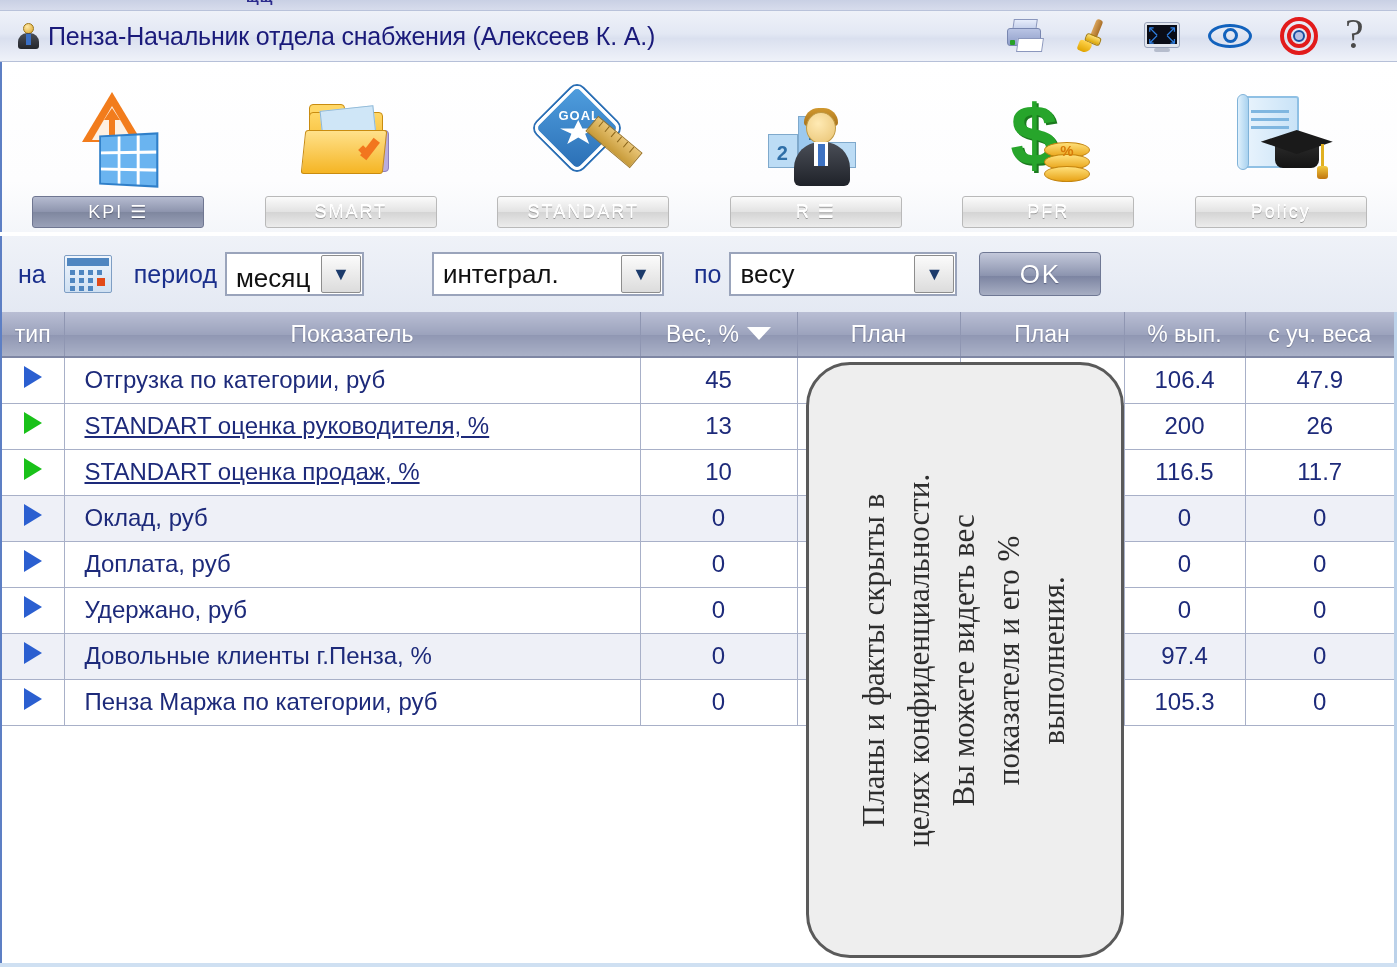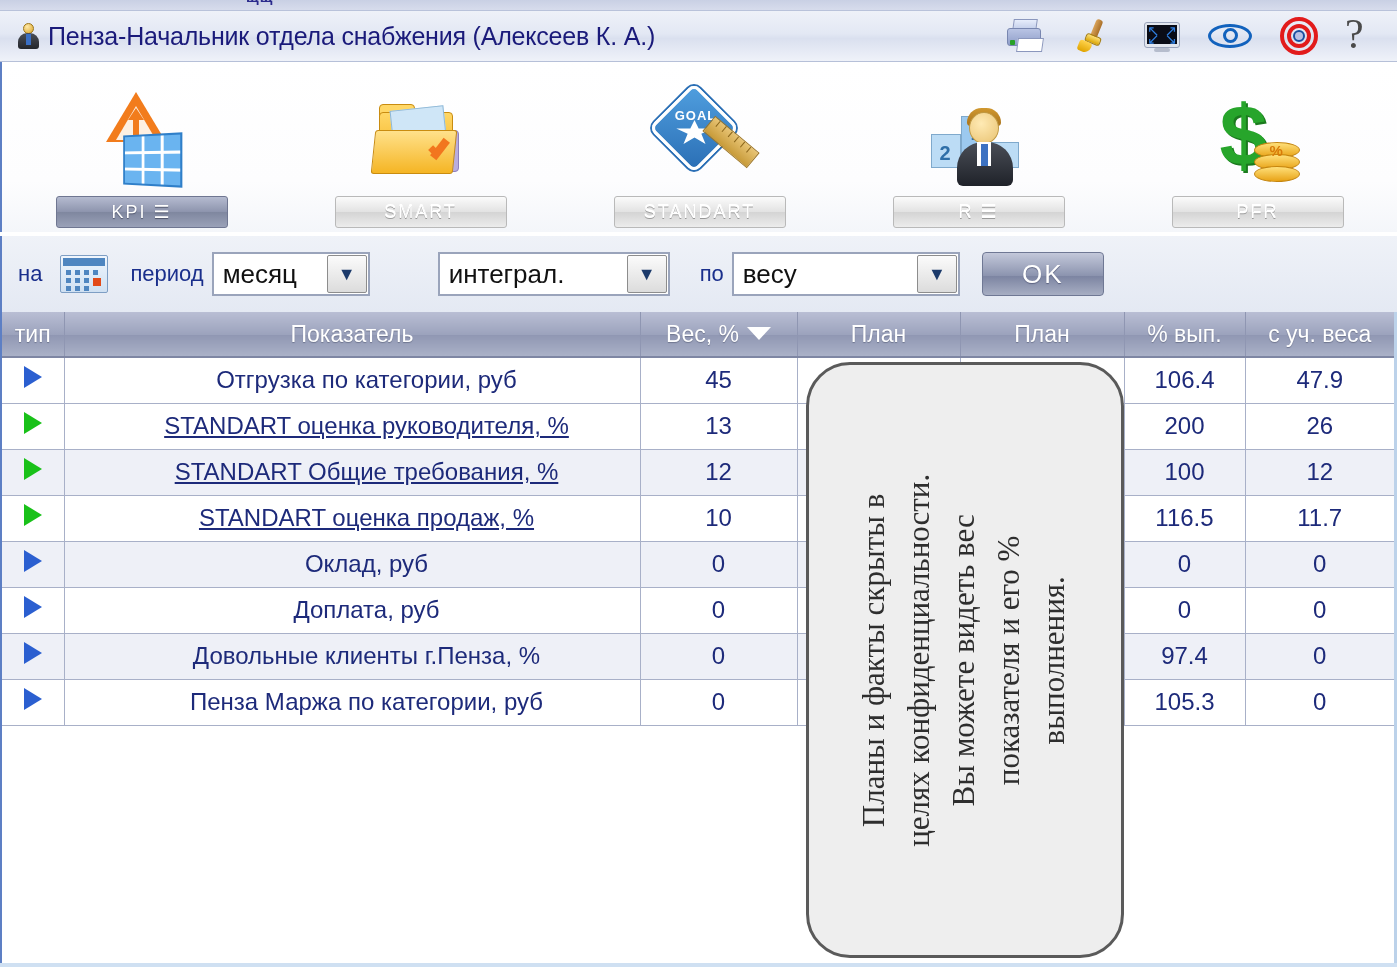--- a/index.html
+++ b/index.html
@@ -215,21 +215,21 @@
     background:linear-gradient(to bottom,#f2c93f,#c0750f);}
 
   
   .filterbar{
     position:absolute;left:0;top:236px;width:1397px;height:76px;
     background:linear-gradient(to bottom,#eff2f8,#e4e9f3);
     border-left:2px solid #5d7fc4;
     display:flex;align-items:center;gap:0;
     padding-left:16px;
   }
-  .flabel{color:#1a2f8c;font-size:22px;margin-right:8px;}
+  .flabel{color:#1a2f8c;font-size:25px;margin-right:8px;}
   .datebox{
     width:168px;height:44px;background:#ffffff;border:2px solid #9aa4bb;
     display:flex;align-items:center;padding-left:8px;
     font-size:27px;color:#111111;font-family:"Liberation Sans",sans-serif;
   }
   .calbtn{
     width:48px;height:38px;margin-left:10px;border:1px solid #7e9ec4;border-radius:2px;
     background:linear-gradient(to bottom,#f0f6fd,#cfe0f2);position:relative;cursor:pointer;
   }
   .calbtn .top{position:absolute;left:2px;top:2px;right:2px;height:8px;background:#4f86c0;}
@@ -271,21 +271,21 @@
     text-shadow:0 1px 1px #6f7governor;
     text-shadow:0 1px 1px #6f768f;
   }
   table.kpi td{
     border-right:1px solid #a8b0c8;
     border-bottom:1px solid #a8b0c8;
     font-size:24px;color:#1d2a7a;height:46px;
   }
   tr.odd td{background:#ffffff;}
   tr.even td{background:#eef0f7;}
-  td.name{padding-left:30px;text-align:center;line-height:1.15;}
+  td.name{padding-left:20px;text-align:left;line-height:1.15;}
   td.num{text-align:center;}
   td.marker{text-align:center;}
   .tri{
     display:inline-block;width:0;height:0;
     border-top:11px solid transparent;border-bottom:11px solid transparent;
     border-left:18px solid #2b5fd0;
   }
   .tri.red{border-left-color:#f21d1d;}
   .tri.green{border-left-color:#19c119;}
   .tri.blue{border-left-color:#2b5fd0;}
@@ -450,20 +450,34 @@
     <div class="navicon">
       <div class="dl">$</div>
       <div class="coin" style="left:56px;top:56px;width:46px;height:16px;"></div>
       <div class="coin" style="left:56px;top:68px;width:46px;height:16px;"></div>
       <div class="coin" style="left:56px;top:80px;width:46px;height:16px;"></div>
       <div class="coin-pct" style="left:72px;top:56px;">%</div>
     </div>
     <div class="navbtn">PFR</div>
   </div>
 
+  <div class="navcell">
+    <div class="navicon">
+      <div class="sc-paper"></div>
+      <div class="sc-line" style="left:30px;top:24px;width:38px;"></div>
+      <div class="sc-line" style="left:30px;top:32px;width:38px;"></div>
+      <div class="sc-line" style="left:30px;top:40px;width:38px;"></div>
+      <div class="sc-roll"></div>
+      <div class="cap-base"></div>
+        <div class="cap-top"></div>
+      <div class="cap-tass"></div>
+        <div class="cap-knob"></div>
+    </div>
+    <div class="navbtn">Policy</div>
+  </div>
 
   <div class="navbaseline"></div>
   <div class="navunderline" style="left:72px;width:196px;"></div>
 </div>
 
 <div class="filterbar">
   <span class="flabel">на</span>
   <div class="calbtn">
     <div class="top"></div>
     <div class="cell" style="left:5px;top:14px;"></div>
@@ -473,21 +487,21 @@
     <div class="cell" style="left:5px;top:22px;"></div>
     <div class="cell" style="left:14px;top:22px;"></div>
     <div class="cell" style="left:23px;top:22px;"></div>
     <div class="cell red" style="left:32px;top:22px;width:8px;height:8px;"></div>
     <div class="cell" style="left:5px;top:30px;"></div>
     <div class="cell" style="left:14px;top:30px;"></div>
     <div class="cell" style="left:23px;top:30px;"></div>
   </div>
 
   <span class="flabel" style="margin-left:22px;">период</span>
-  <div class="selbox" style="width:158px;">
+  <div class="selbox" style="width:139px;align-items:flex-end;">
     <span>месяц</span>
     <span class="selarrow">▼</span>
   </div>
 
   <div class="selbox" style="width:232px;margin-left:68px;">
     <span>интеграл.</span>
     <span class="selarrow">▼</span>
   </div>
 
   <span class="flabel" style="margin-left:30px;">по</span>
@@ -535,29 +549,20 @@
         </tr>
         <tr class="odd">
           <td class="marker"><span class="tri green"></span></td>
           <td class="name"><span class="lnk">STANDART оценка руководителя, %</span></td>
           <td class="num">13</td>
           <td class="num"></td>
           <td class="num"></td>
           <td class="num">200</td>
           <td class="num" style="border-right: none;">26</td>
         </tr>
-        <tr class="even">
-          <td class="marker"><span class="tri green"></span></td>
-          <td class="name"><span class="lnk">STANDART Общие требования, %</span></td>
-          <td class="num">12</td>
-          <td class="num"></td>
-          <td class="num"></td>
-          <td class="num">100</td>
-          <td class="num" style="border-right: none;">12</td>
-        </tr>
         <tr class="odd">
           <td class="marker"><span class="tri green"></span></td>
           <td class="name"><span class="lnk">STANDART оценка продаж, %</span></td>
           <td class="num">10</td>
           <td class="num"></td>
           <td class="num"></td>
           <td class="num">116.5</td>
           <td class="num" style="border-right: none;">11.7</td>
         </tr>
         <tr class="even">
@@ -565,20 +570,29 @@
           <td class="name">Оклад, руб</td>
           <td class="num">0</td>
           <td class="num"></td>
           <td class="num"></td>
           <td class="num">0</td>
           <td class="num" style="border-right: none;">0</td>
         </tr>
         <tr class="odd">
           <td class="marker"><span class="tri blue"></span></td>
           <td class="name">Доплата, руб</td>
+          <td class="num">0</td>
+          <td class="num"></td>
+          <td class="num"></td>
+          <td class="num">0</td>
+          <td class="num" style="border-right: none;">0</td>
+        </tr>
+        <tr class="odd">
+          <td class="marker"><span class="tri blue"></span></td>
+          <td class="name">Удержано, руб</td>
           <td class="num">0</td>
           <td class="num"></td>
           <td class="num"></td>
           <td class="num">0</td>
           <td class="num" style="border-right: none;">0</td>
         </tr>
         <tr class="even">
           <td class="marker"><span class="tri blue"></span></td>
           <td class="name">Довольные клиенты г.Пенза, %</td>
           <td class="num">0</td>

